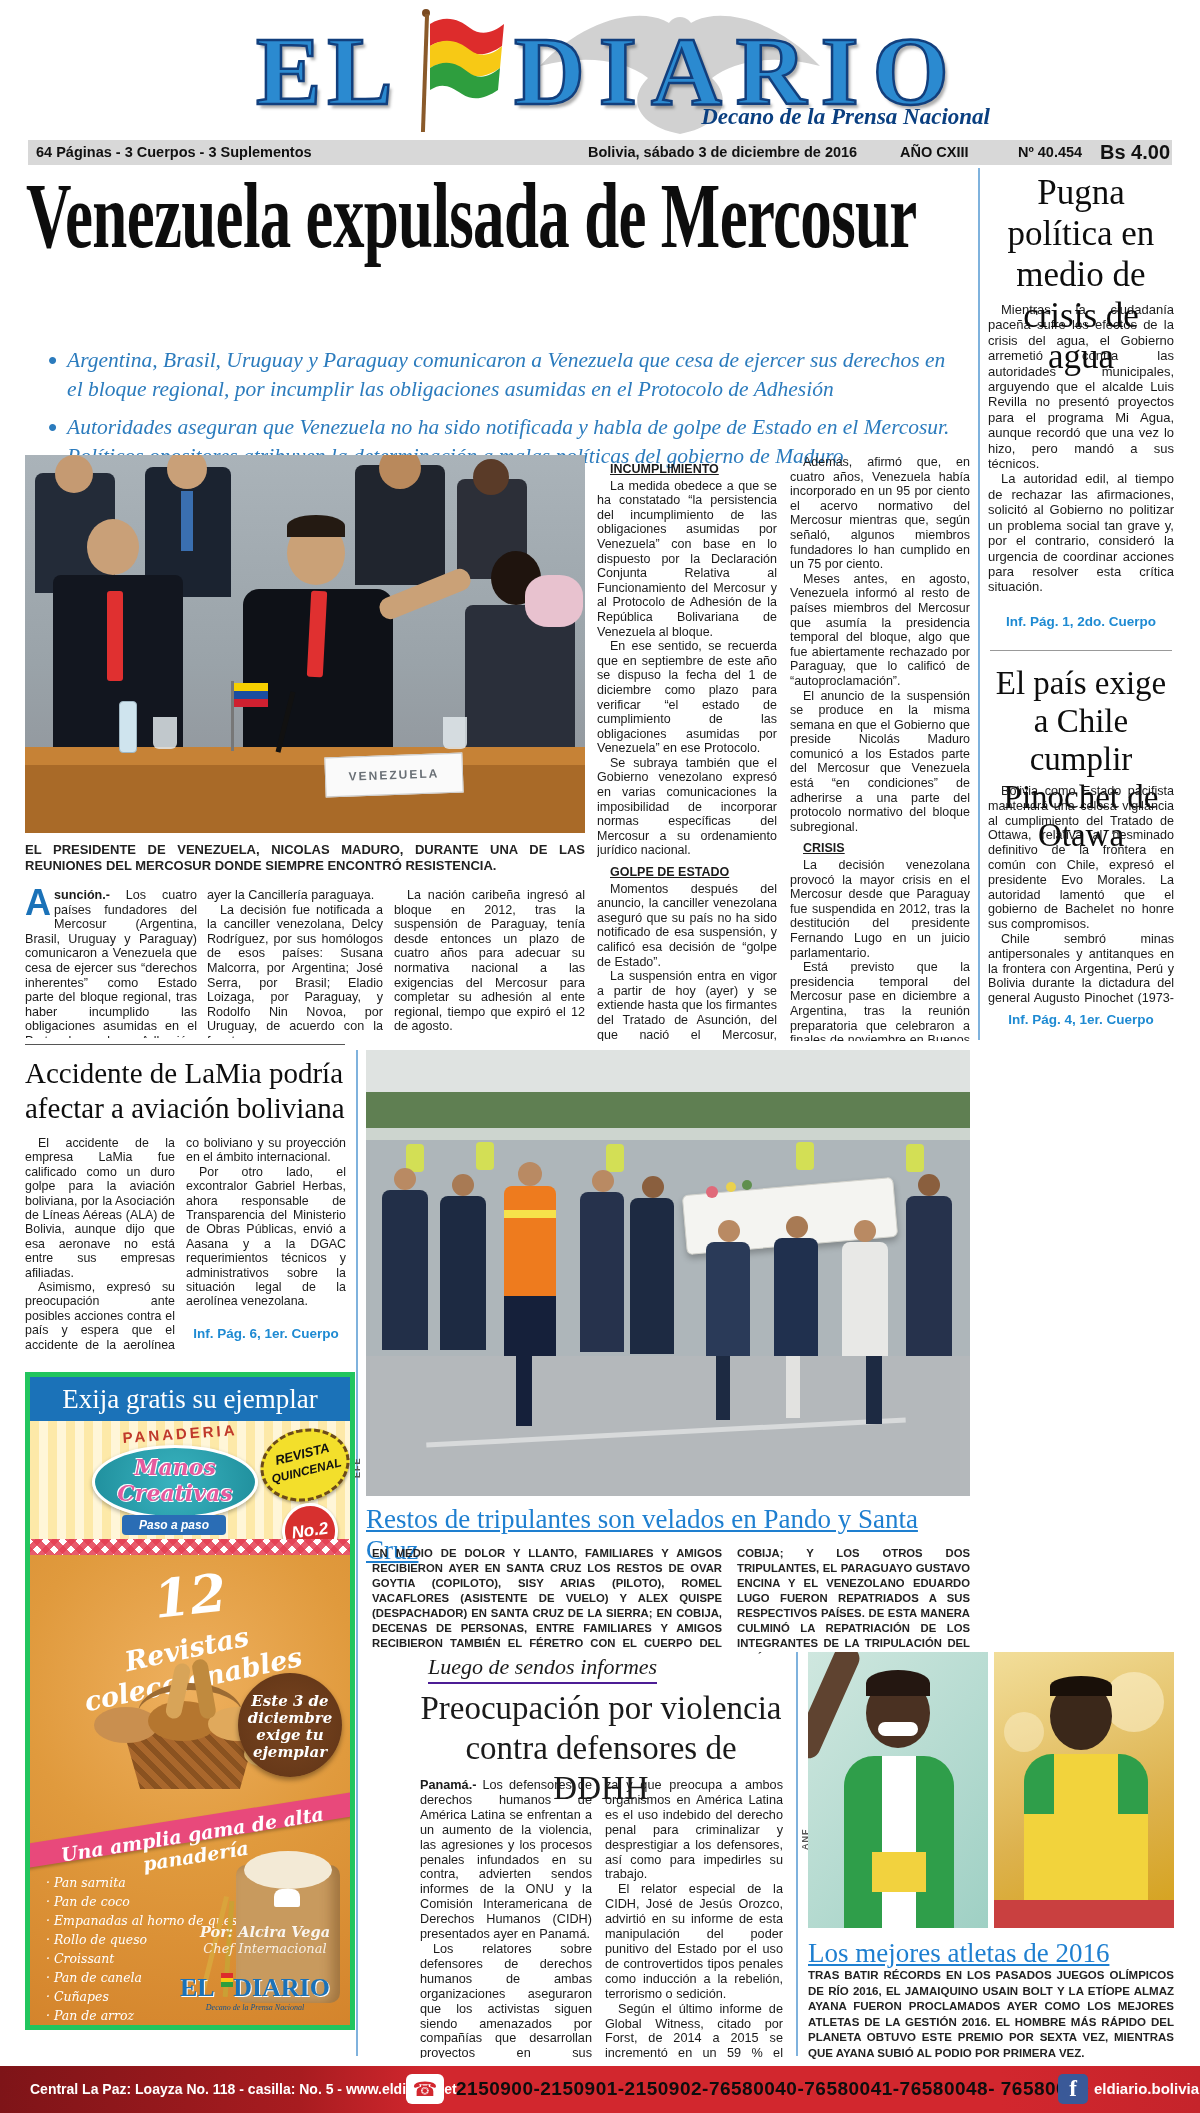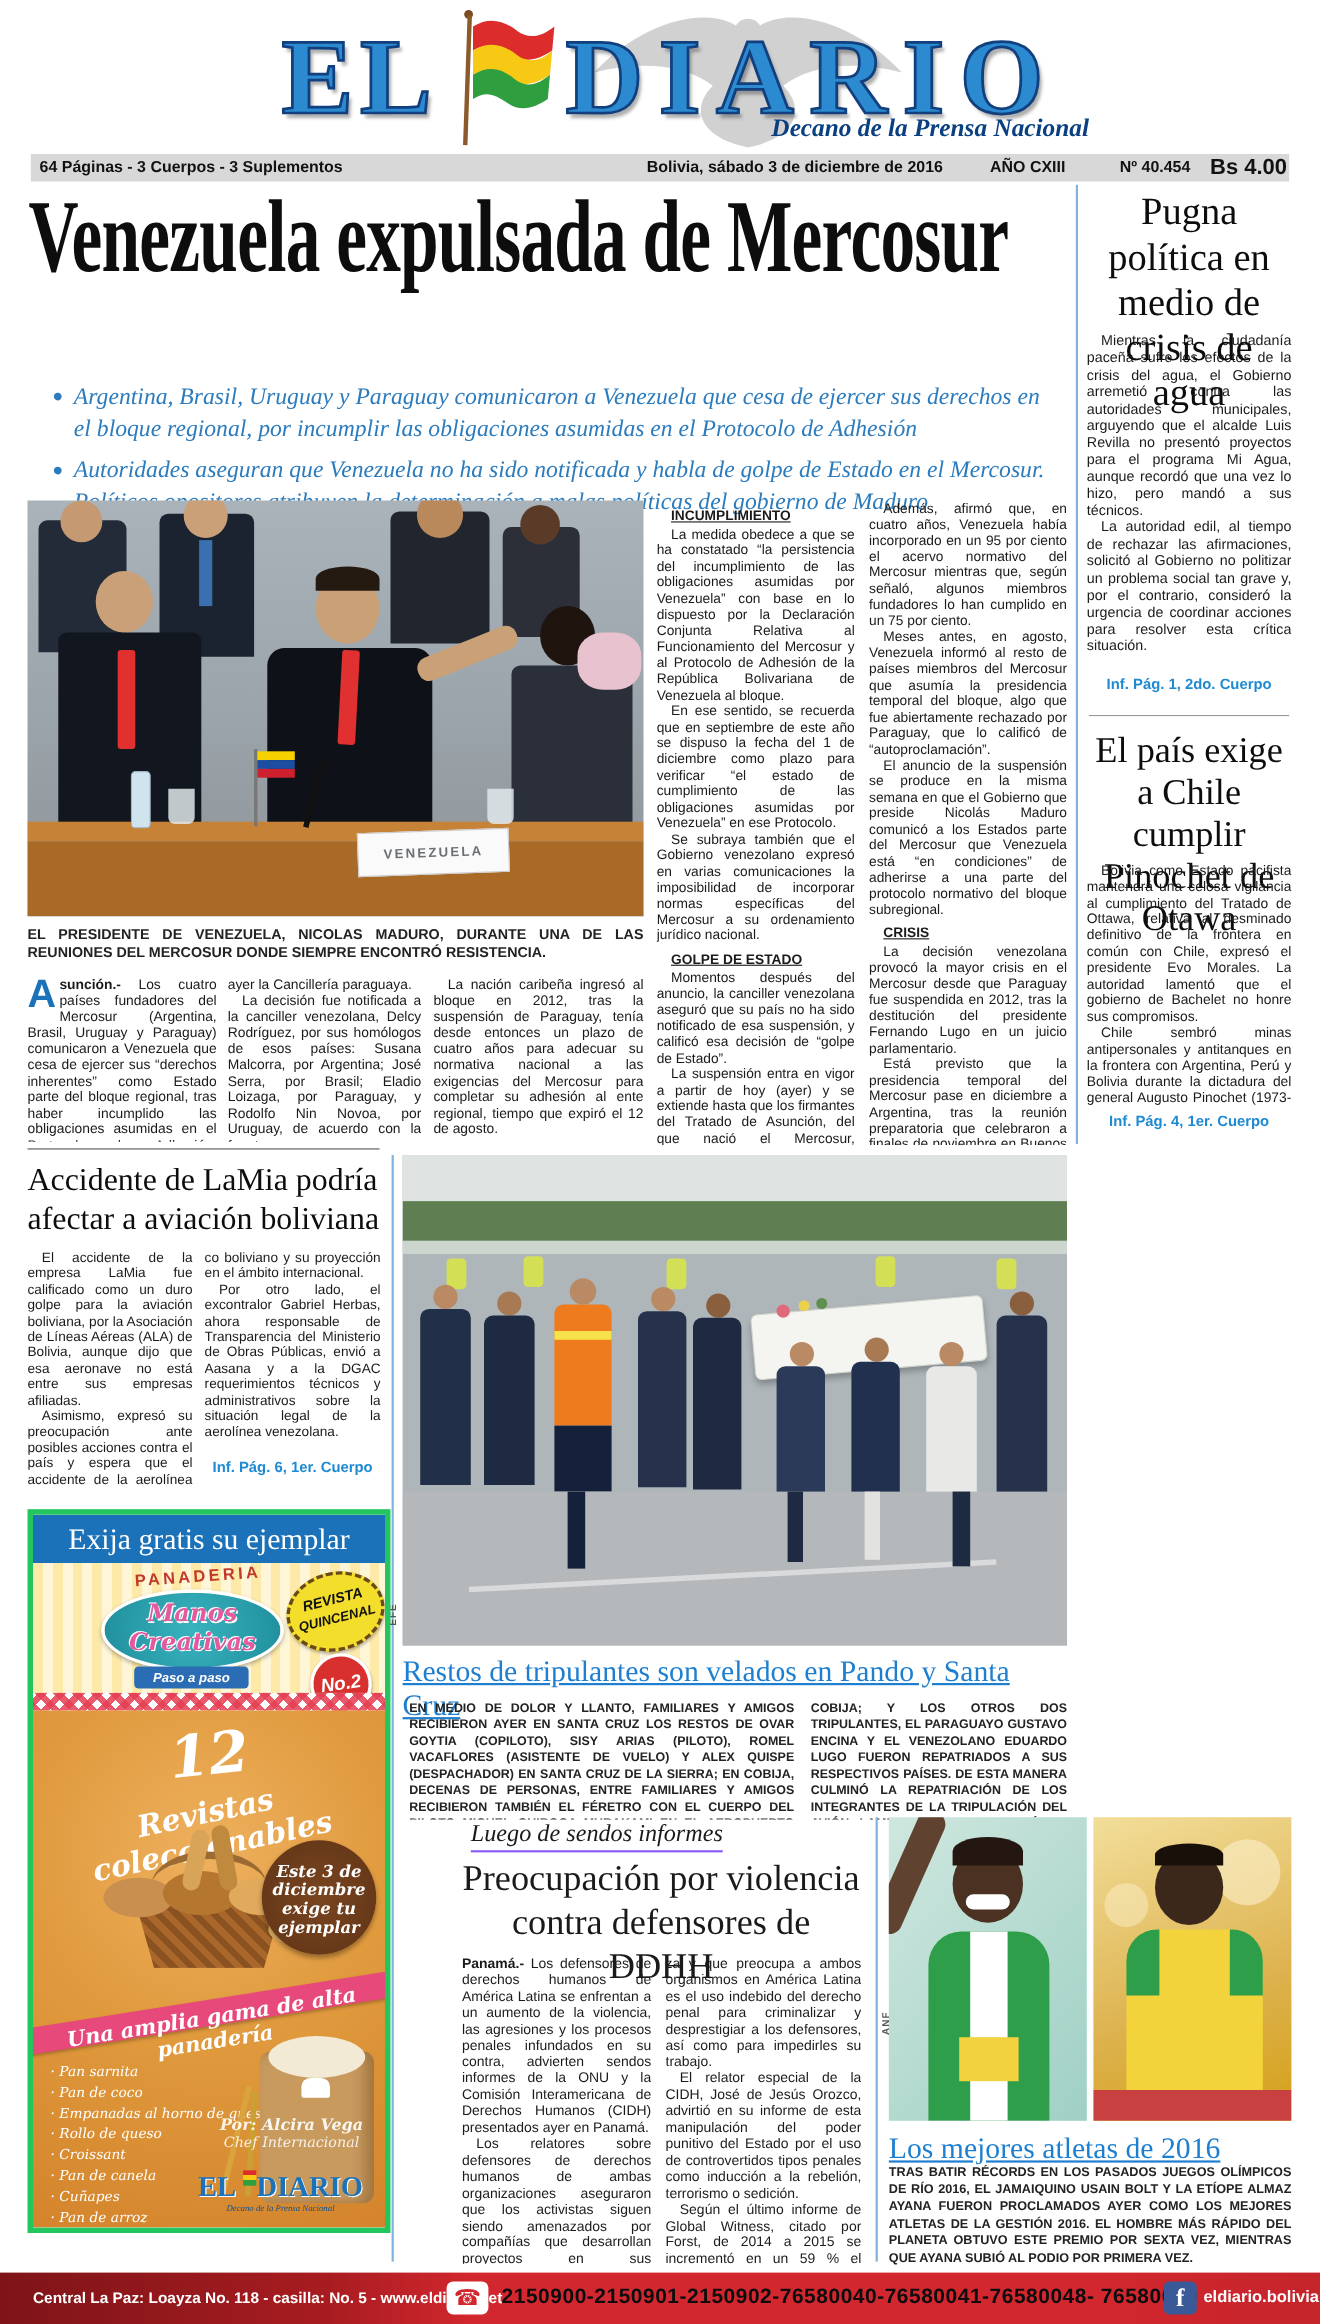--- a/index.html
+++ b/index.html
@@ -256,21 +256,21 @@
     <div class="abs" style="left:420px;top:306px;width:14px;height:62px;background:#e2e2e0"></div>
     <div class="abs" style="left:500px;top:306px;width:16px;height:68px;background:#1d2a42"></div>
   </div>
   <div class="abs credit" style="left:352px;top:1478px">EFE</div>
 
   <div class="abs blue-ital-head" style="left:366px;top:1504px;width:604px;font-size:27px;font-weight:500">Restos de tripulantes son velados en Pando y Santa Cruz</div>
   <div class="abs photocap2 clip" style="left:372px;top:1546px;width:350px;height:108px">EN MEDIO DE DOLOR Y LLANTO, FAMILIARES Y AMIGOS RECIBIERON AYER EN SANTA CRUZ LOS RESTOS DE OVAR GOYTIA (COPILOTO), SISY ARIAS (PILOTO), ROMEL VACAFLORES (ASISTENTE DE VUELO) Y ALEX QUISPE (DESPACHADOR) EN SANTA CRUZ DE LA SIERRA; EN COBIJA, DECENAS DE PERSONAS, ENTRE FAMILIARES Y AMIGOS RECIBIERON TAMBIÉN EL FÉRETRO CON EL CUERPO DEL PILOTO MIGUEL QUIROGA MURAKAMI EN EL AEROPUERTO ANÍBAL ARAD, DE</div>
   <div class="abs photocap2 clip" style="left:737px;top:1546px;width:233px;height:108px">COBIJA; Y LOS OTROS DOS TRIPULANTES, EL PARAGUAYO GUSTAVO ENCINA Y EL VENEZOLANO EDUARDO LUGO FUERON REPATRIADOS A SUS RESPECTIVOS PAÍSES. DE ESTA MANERA CULMINÓ LA REPATRIACIÓN DE LOS INTEGRANTES DE LA TRIPULACIÓN DEL AVIÓN LAMIA QUE SE ESTRELLÓ EN MEDELLÍN, COLOMBIA.</div>
   <div class="abs inflink" style="left:737px;top:1660px;width:233px;text-align:right">Inf. Pág. 8, 1er. Cuerpo</div>
 
-  <div class="abs serif" style="left:428px;top:1654px;font-size:22px;font-style:italic;border-bottom:2px solid #8b5cf6;padding-bottom:2px">Luego de sendos informes</div>
+  <div class="abs serif" style="left:428px;top:1654px;font-size:22px;font-style:italic;border-bottom:2px solid #4c1d95;padding-bottom:2px">Luego de sendos informes</div>
   <div class="abs serif" style="left:418px;top:1688px;width:366px;font-size:33px;line-height:40px;text-align:center">Preocupación por violencia contra defensores de DDHH</div>
   <div class="abs body-col clip" style="left:420px;top:1778px;width:172px;height:280px;font-size:12.7px;line-height:14.9px">
     <p class="ni"><b>Panamá.-</b> <span>Los defensores de derechos humanos de América Latina se enfrentan a un aumento de la violencia, las agresiones y los procesos penales infundados en su contra, advierten sendos informes de la ONU y la Comisión Interamericana de Derechos Humanos (CIDH) presentados ayer en Panamá.</span></p>
     <p>Los relatores sobre defensores de derechos humanos de ambas organizaciones aseguraron que los activistas siguen siendo amenazados por compañías que desarrollan proyectos en sus comunidades, pero también por los Estados.</p>
 
   </div>
   <div class="abs body-col clip" style="left:605px;top:1778px;width:178px;height:280px;font-size:12.7px;line-height:14.9px">
     <p class="ni">za y que preocupa a ambos organismos en América Latina es el uso indebido del derecho penal para criminalizar y desprestigiar a los defensores, así como para impedirles su trabajo.</p>
     <p>El relator especial de la CIDH, José de Jesús Orozco, advirtió en su informe de esta manipulación del poder punitivo del Estado por el uso de controvertidos tipos penales como inducción a la rebelión, terrorismo o sedición.</p>
     <p>Según el último informe de Global Witness, citado por Forst, de 2014 a 2015 se incrementó en un 59 % el asesinato de defensores, con un total de 185 homicidios el año pasado. (EFE)</p>

